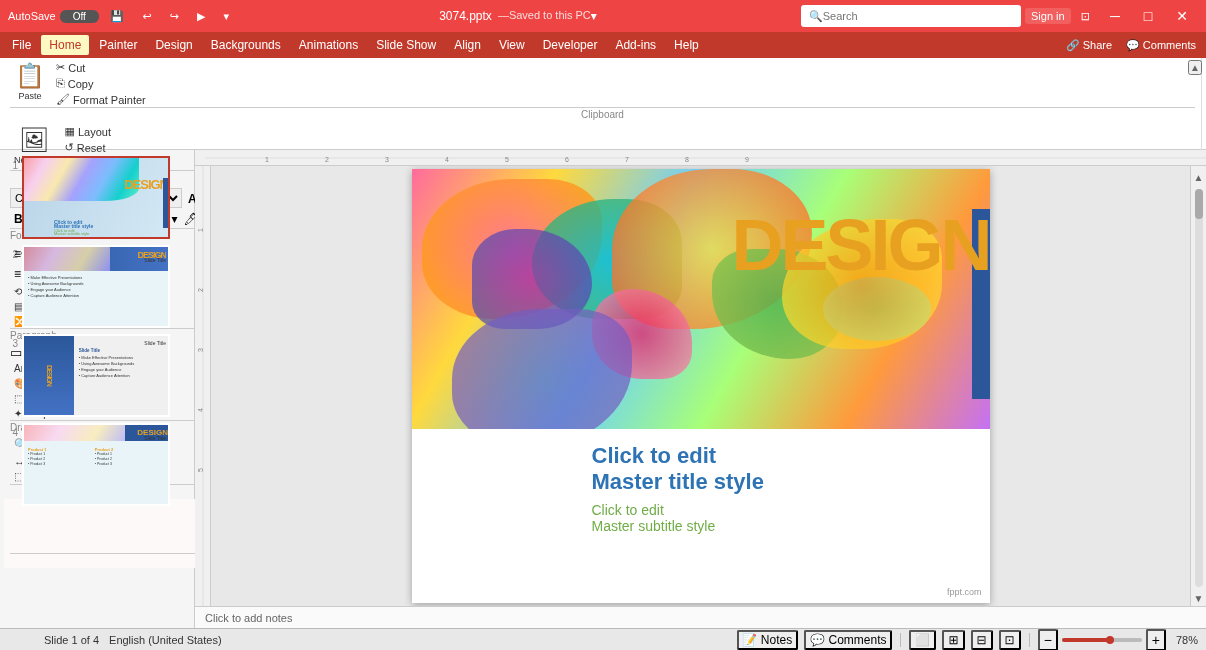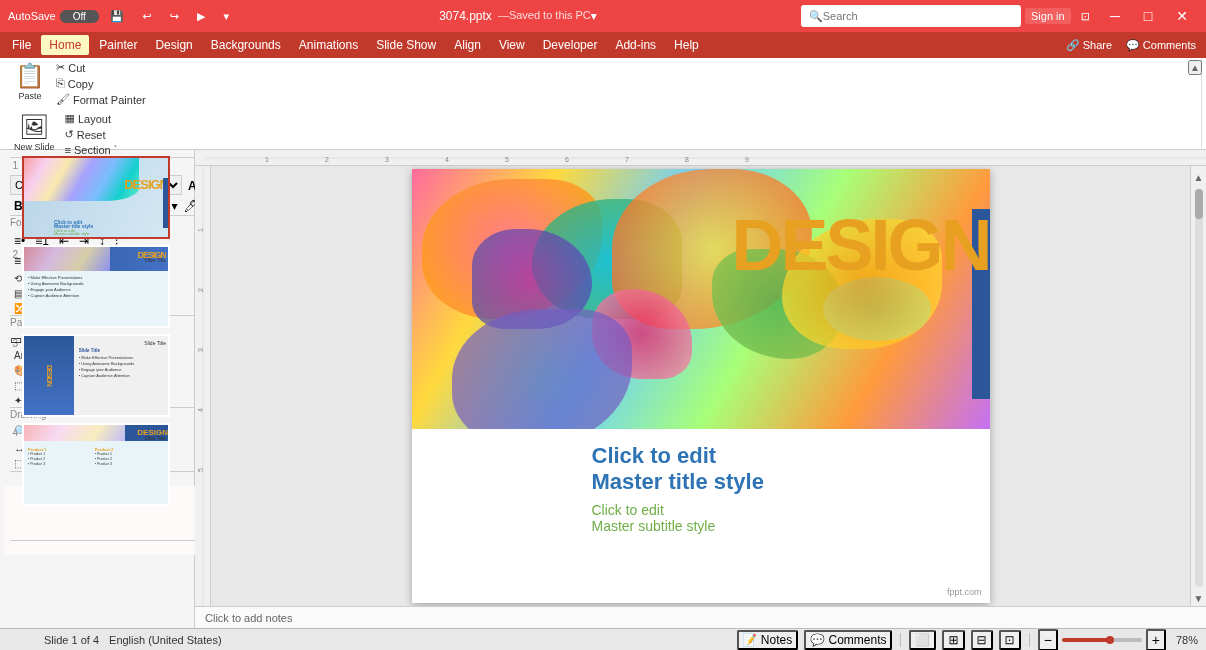--- a/index.html
+++ b/index.html
@@ -176,20 +176,21 @@
           <button class="ribbon-btn" style="font-size:28px; min-width:40px;">
             <span style="font-size:24px;">📋</span>
             <span class="lbl">Paste</span>
           </button>
           <div class="ribbon-small-group">
             <button class="ribbon-small-btn">✂ <span>Cut</span></button>
             <button class="ribbon-small-btn">⎘ <span>Copy</span></button>
             <button class="ribbon-small-btn">🖌 <span>Format Painter</span></button>
           </div>
         </div>
+        <div class="section-label">Clipboard</div>
       </div>
 
       <div class="ribbon-group" style="min-width:100px;">
         <div class="ribbon-group-content" style="display:flex; align-items:flex-start; gap:2px; flex:1; width:100%;">
           <button class="ribbon-btn" style="font-size:24px;">
             <span>🖼</span>
             <span class="lbl">New Slide</span>
           </button>
           <div class="ribbon-small-group">
             <button class="ribbon-small-btn">▦ <span>Layout</span></button>

